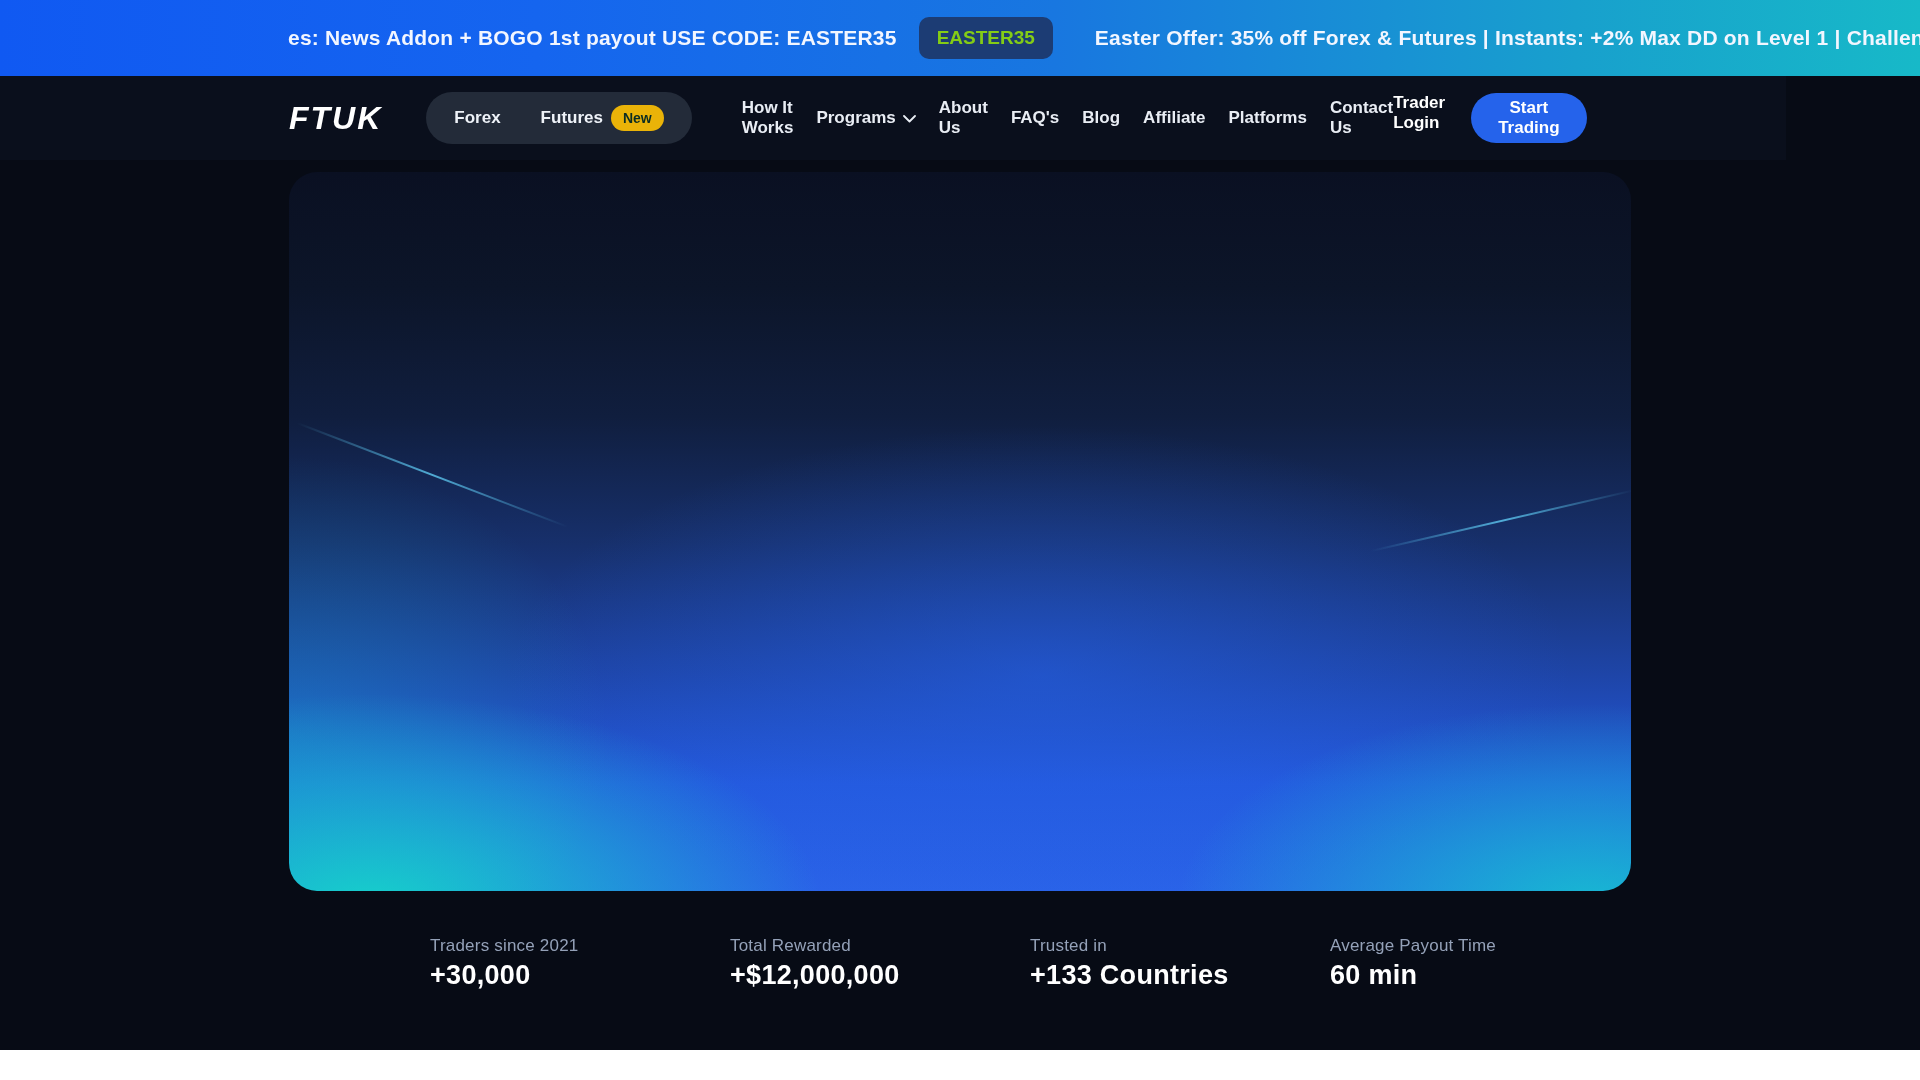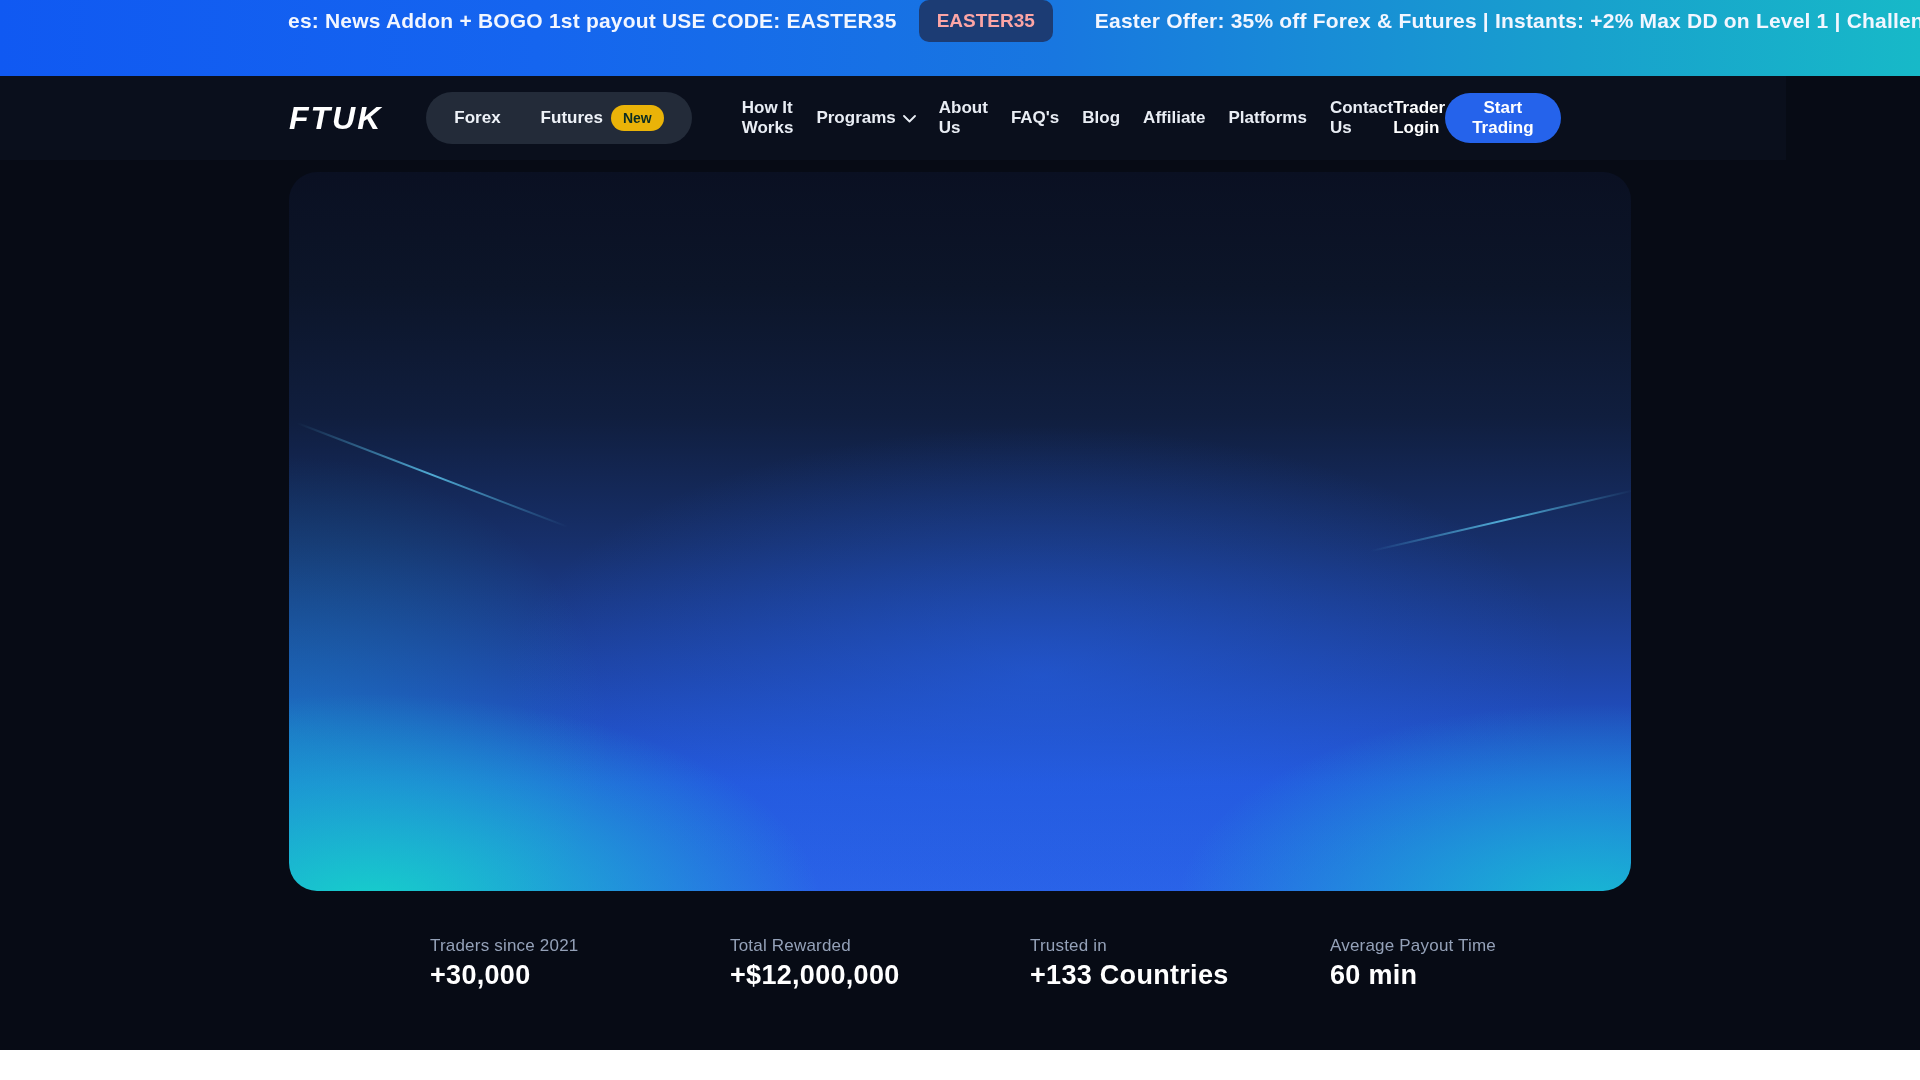--- a/index.html
+++ b/index.html
@@ -9,31 +9,31 @@
     font-family: "Liberation Sans", sans-serif;
     overflow: hidden;
     position: relative;
   }
 
   
   .promo-banner {
     position: absolute; top: 0; left: 0;
     width: 1920px; height: 76px;
     background: linear-gradient(90deg, #1059f2 0%, #1565ef 28%, #1877e0 55%, #18a0cd 82%, #17b9c8 100%);
-    display: flex; align-items: flex-start;
+    display: flex; align-items: center;
     overflow: hidden; white-space: nowrap;
   }
   .promo-track { display: flex; align-items: center; padding-left: 288px; }
   .promo-text {
     color: #f2f6ff; font-size: 21px; font-weight: 700; letter-spacing: .2px;
   }
   .promo-code-badge {
     margin: 0 42px 0 22px;
     background: #1c3c74;
-    color: #fca5a5; font-size: 19px; font-weight: 700;
+    color: #84cc16; font-size: 19px; font-weight: 700;
     padding: 10px 18px; border-radius: 10px;
   }
 
   
   .navbar {
     position: absolute; top: 76px; left: 0;
     width: 1786px; height: 84px;
     background: #0a0f1c;
     display: flex; align-items: center;
   }
@@ -58,21 +58,21 @@
     background: #eab308; color: #0c2d23;
     font-size: 14px; font-weight: 700;
     padding: 5px 12px; border-radius: 999px;
   }
   .nav-links { display: flex; align-items: center; gap: 23px; margin-left: 50px; }
   .nav-link {
     color: #e9edf4; font-size: 17px; font-weight: 600;
     display: flex; align-items: center; gap: 7px; cursor: pointer;
   }
   .chevron { display: inline-flex; margin-top: 2px; }
-  .nav-right { margin-left: auto; margin-right: 289px; display: flex; align-items: center; }
+  .nav-right { margin-left: auto; margin-right: 289px; display: flex; gap: 26px; }
   .trader-login { color: #ffffff; font-size: 17px; font-weight: 700; cursor: pointer; }
   .start-trading-btn {
     background: #2563eb; color: #ffffff;
     font-size: 17px; font-weight: 700;
     border: none; border-radius: 999px;
     padding: 5px 27px; cursor: pointer;
     font-family: "Liberation Sans", sans-serif;
   }
 
   

